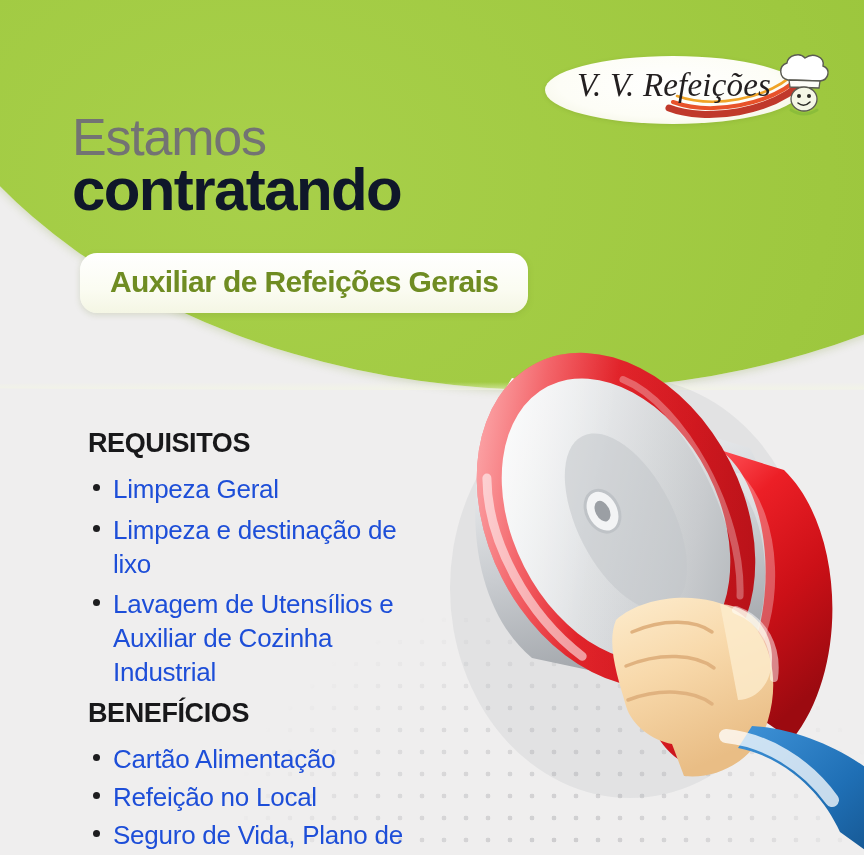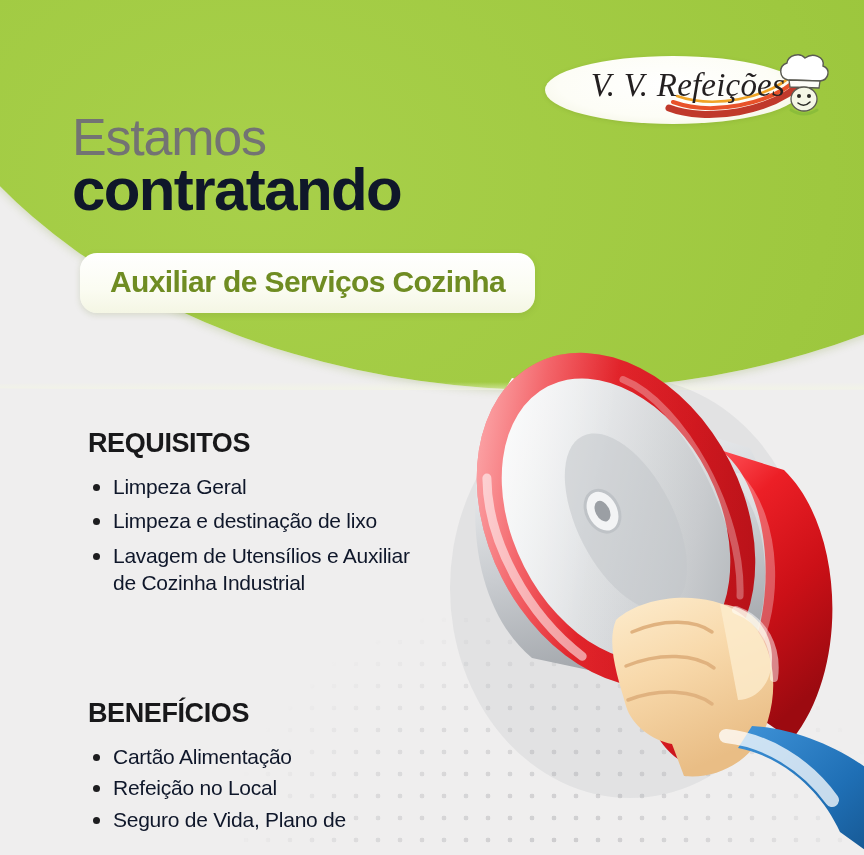--- a/index.html
+++ b/index.html
@@ -72,21 +72,21 @@
     left: 120px; top: 14px;
     width: 160px; height: 60px;
     overflow: hidden;
     pointer-events: none;
   }
   .logo-text {
     position: absolute;
     left: 18px;
     top: 19px;
     width: 222px;
-    text-align: right;
+    text-align: center;
     font-family: "Liberation Serif", serif;
     font-style: italic;
     font-size: 33px;
     font-weight: 400;
     color: #231f20;
     letter-spacing: 0.2px;
     white-space: nowrap;
   }
   .chef {
     position: absolute;
@@ -155,23 +155,23 @@
     margin: 0 0 14px 0;
   }
   .bullets {
     list-style: none;
     margin: 0;
     padding: 0;
   }
   .bullets li {
     position: relative;
     padding-left: 25px;
-    font-size: 21px;
+    font-size: 26px;
     line-height: 1.30;
-    color: #0f172a;
+    color: #1d4ed8;
     margin-bottom: 7px;
     letter-spacing: -0.25px;
   }
   .bullets li::before {
     content: "";
     position: absolute;
     left: 5px;
     top: 11px;
     width: 7px;
     height: 7px;
@@ -221,21 +221,21 @@
       </svg>
     </div>
   </div>
 
   <div class="headline">
     <div class="line1">Estamos</div>
     <div class="line2">contratando</div>
   </div>
 
   <div class="badge">
-    <div class="badge-text">Auxiliar de Serviços Cozinha</div>
+    <div class="badge-text">Auxiliar de Refeições Gerais</div>
   </div>
 
   <div class="megaphone">
     <svg width="470" height="640" viewBox="0 0 470 640">
       <defs>
         <linearGradient id="rimGrad" x1="0" y1="0" x2="1" y2="1">
           <stop offset="0%" stop-color="#ff4d52"></stop>
           <stop offset="28%" stop-color="#ee1f26"></stop>
           <stop offset="65%" stop-color="#cf1118"></stop>
           <stop offset="100%" stop-color="#a60d14"></stop>

